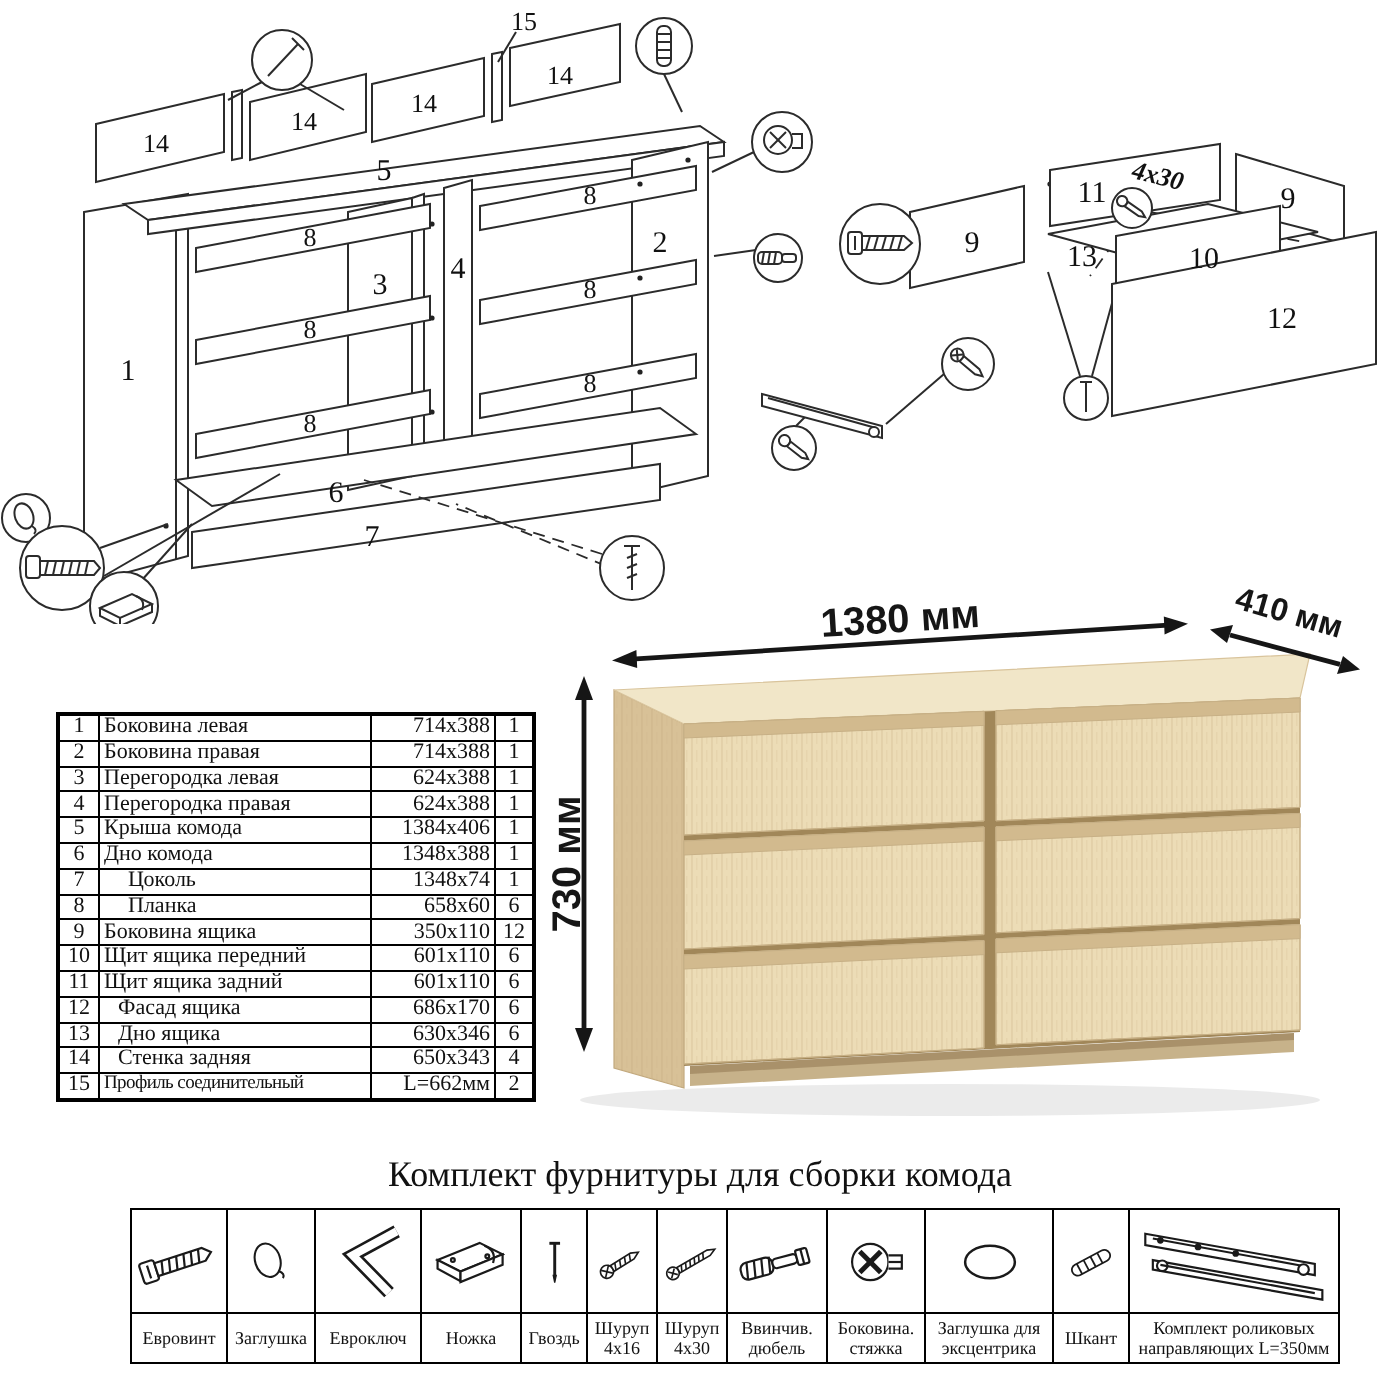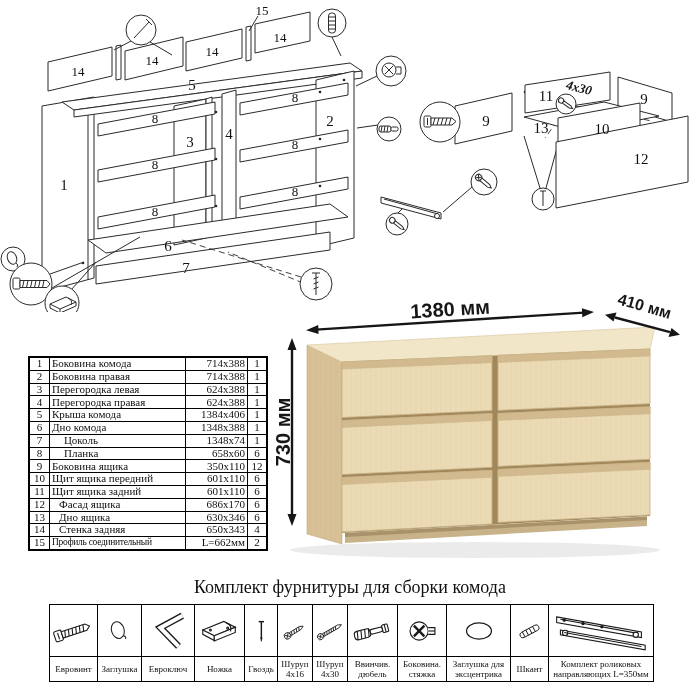--- a/index.html
+++ b/index.html
@@ -23,21 +23,21 @@
   td.c-num{width:15px;text-align:center;}
   td.c-name{width:119px;text-align:left;}
   td.c-name.ind1{padding-left:9px;font-family:Liberation Serif, serif;}
   td.c-name.ind2{padding-left:14px;margin-top:12px;}
   td.c-name.sm{font-size:9.5px;letter-spacing:-0.3px;}
   td.c-size{width:57px;text-align:right;}
   td.c-qty{width:14px;text-align:center;}
 
   .hw-title{position:absolute;left:0;top:577px;width:700px;text-align:center;
       font:18px "Liberation Serif",serif;color:#111;}
-  table.hw{position:absolute;left:49px;top:604px;border-collapse:collapse;
+  table.hw{position:absolute;left:65px;top:604px;border-collapse:collapse;
       border:1.5px solid #000;table-layout:fixed;}
   table.hw td{border:1px solid #000;text-align:center;vertical-align:middle;padding:0;}
   table.hw tr.r-ic td{height:51px;}
   table.hw tr.r-ic svg{position:static;display:block;margin:0 auto;height:44px;max-width:96%;}
   table.hw tr.r-nm td{height:22px;font:9px/1.12 "Liberation Serif",serif;padding:1px 1px;}
   table.hw tr.r-q td{height:14px;font:15px/1 "Liberation Serif",serif;}
 </style>
 </head>
 <body>
 
@@ -259,21 +259,21 @@
       <text class="num" x="602" y="134">10</text>
       <text class="num" x="641" y="164">12</text>
       <text class="note" x="578" y="92" transform="rotate(14 578 92)">4x30</text>
     </g>
   </svg>
 
   <table class="parts">
     <tbody>
         <tr>
           <td class="c-num">1</td>
-          <td class="c-name">Боковина комода</td>
+          <td class="c-name">Боковина левая</td>
           <td class="c-size">714x388</td>
           <td class="c-qty">1</td>
         </tr>
         <tr>
           <td class="c-num">2</td>
           <td class="c-name">Боковина правая</td>
           <td class="c-size">714x388</td>
           <td class="c-qty">1</td>
         </tr>
         <tr>

